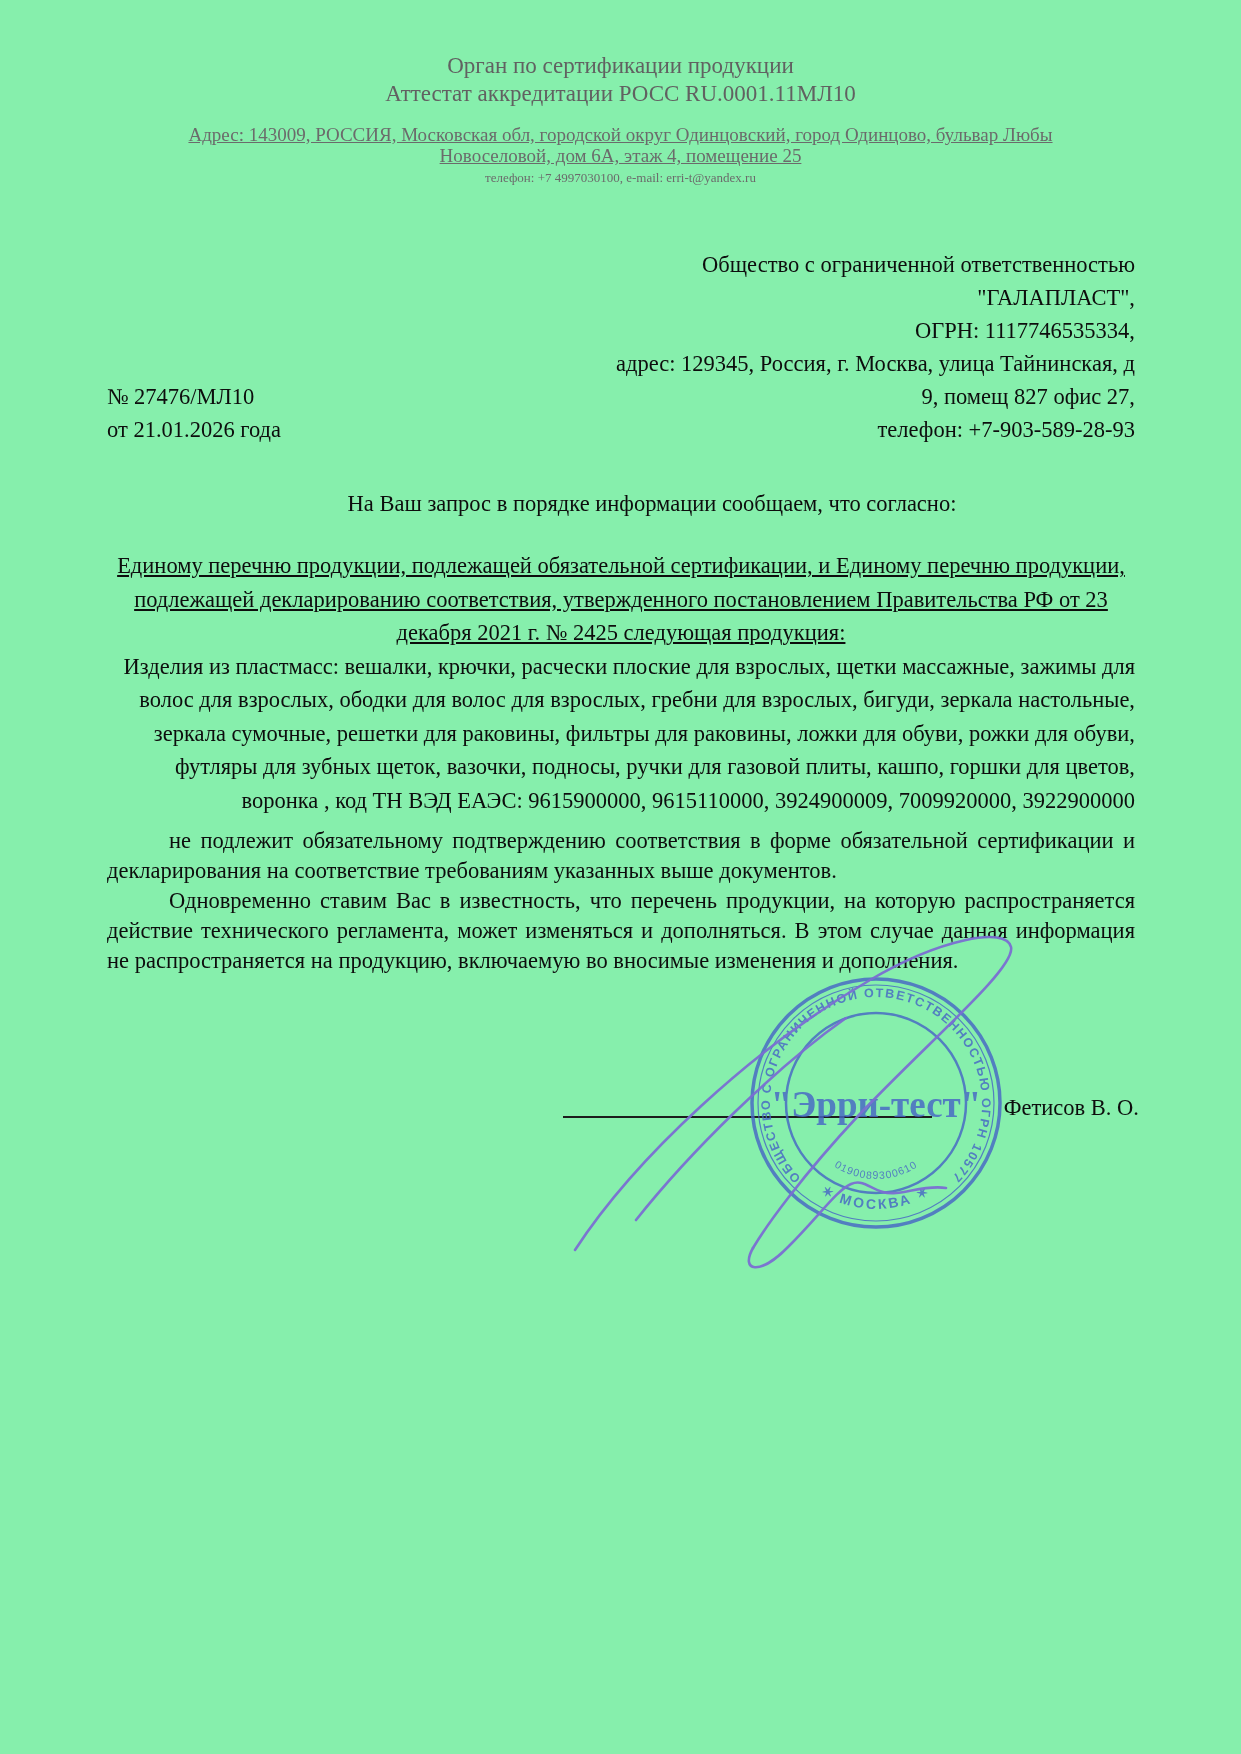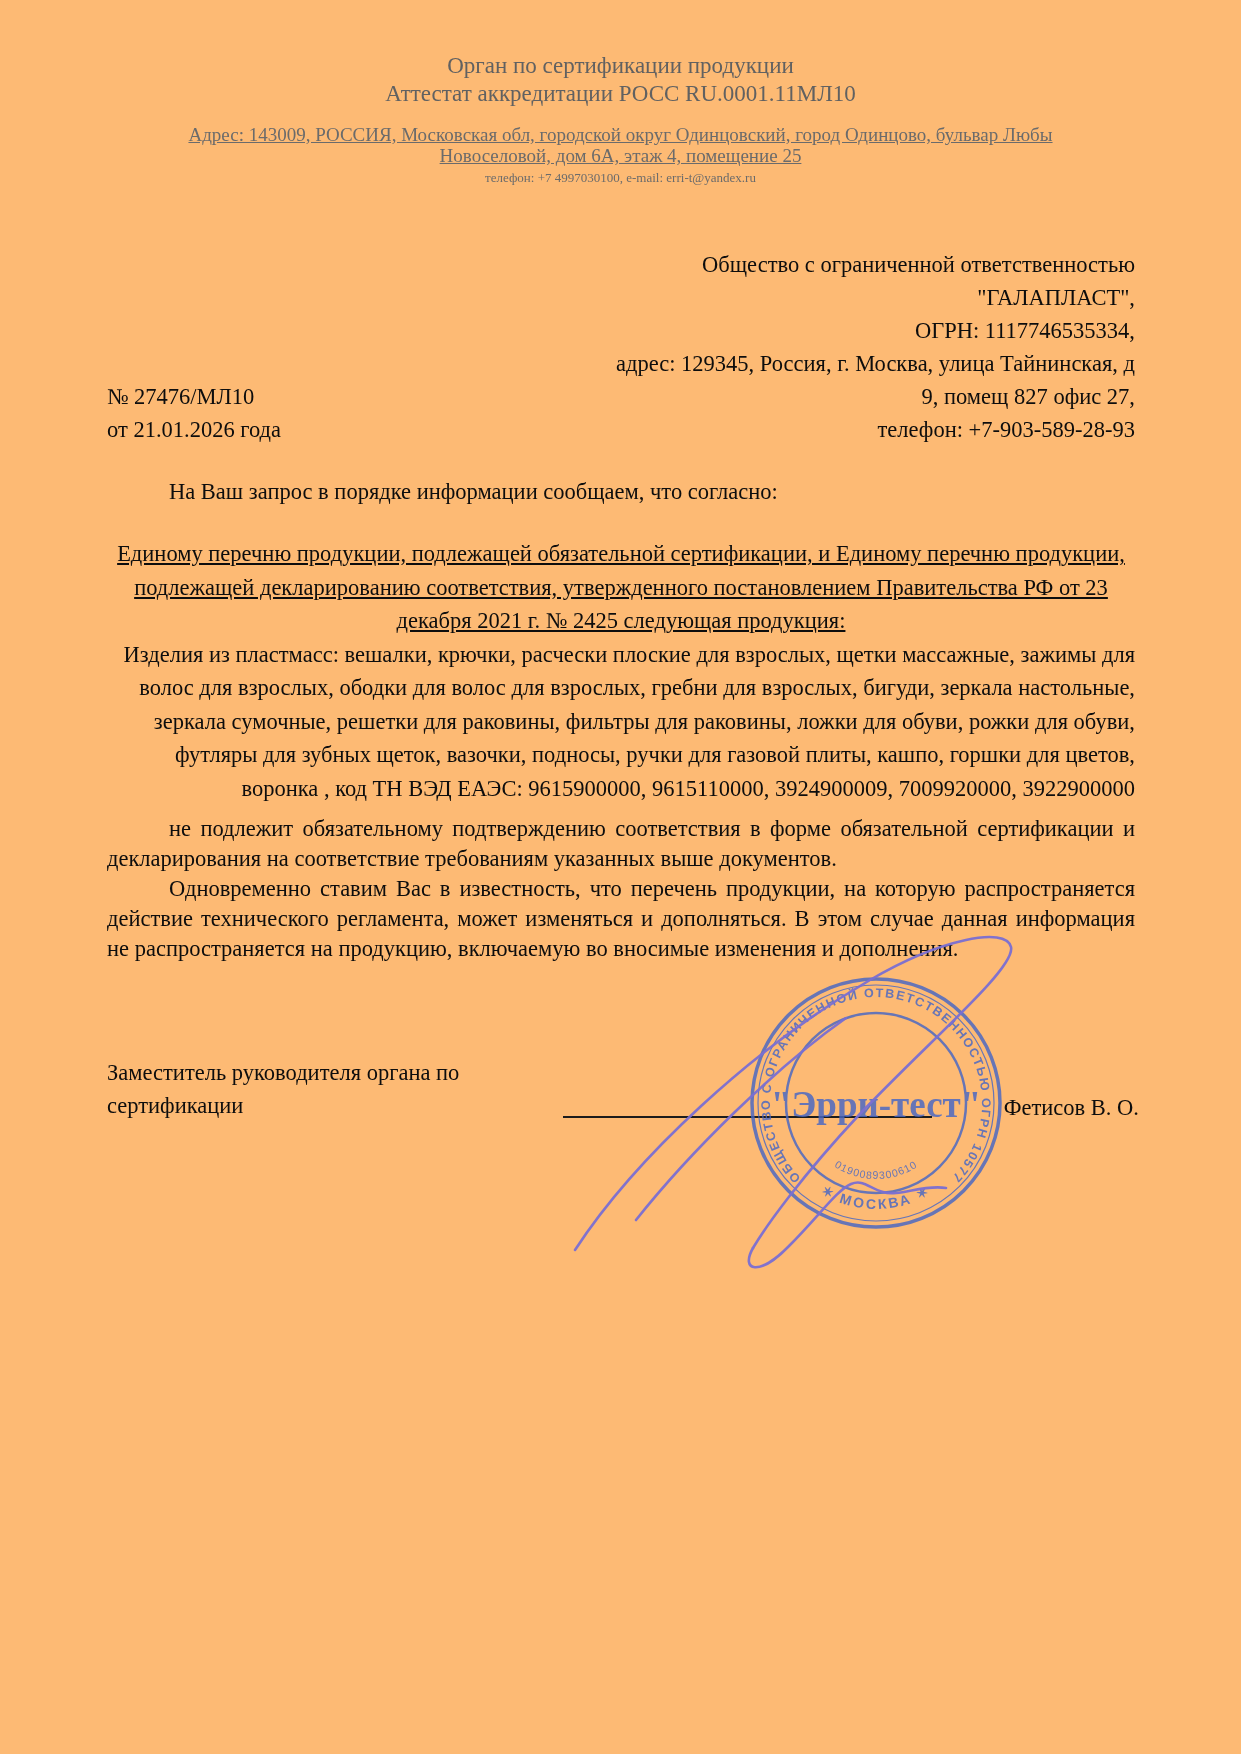--- a/index.html
+++ b/index.html
@@ -1,19 +1,19 @@
 <!DOCTYPE html>
 <html><head>
 <meta charset="utf-8">
 <style>
   html,body { margin:0; padding:0; background:#ffffff; }
   .page {
     position:relative;
     width:1241px; height:1754px;
-    background:#fdba74;
+    background:#86efac;
     font-family:"Liberation Serif", serif;
     color:#0d0d0d;
     overflow:hidden;
   }
   
   .letterhead { padding-top:52px; text-align:center; }
   .lh-main  { font-size:23px; line-height:28px; color:#616161; margin:0; font-weight:400; }
   .lh-small { font-size:19px; line-height:21px; color:#6b6b6b; width:960px; margin:16px auto 0 auto;text-decoration:underline; }
   .lh-contact { font-size:13px; line-height:21px; color:#6b6b6b; margin:1px auto 0 auto; }
 
@@ -21,21 +21,21 @@
   .ref-row {
     display:flex; justify-content:space-between; align-items:flex-end;
     margin:60px 106px 0 107px;
   }
   .ref-left  { font-size:22.5px; line-height:33px; text-align:left; white-space:nowrap; }
   .ref-right { font-size:22.5px; line-height:33px; text-align:right; max-width:600px; }
 
   
   .body-text { margin:0 106px 0 107px; }
   .body-text p { margin:0; }
-  p.intro   { margin-top:29px;  text-indent:62px; font-size:22.5px; line-height:33px; }
+  p.intro   { margin-top:41px;  text-indent:62px; font-size:22.5px; line-height:33px;text-align:center; }
   p.plain   { margin-top:29px;  font-size:22.5px; line-height:33.5px; text-align:center;text-decoration:underline; }
   p.plain2  { margin-top:0;     font-size:22.5px; line-height:33.5px; text-align:right; }
   p.just    { margin-top:9px;   font-size:22.5px; line-height:30px; text-align:justify; text-indent:62px; }
   p.just2   { margin-top:0;     font-size:22.5px; line-height:30px; text-align:justify; text-indent:62px; }
 
   
   .sig-title {
     position:absolute; left:107px; top:1056px; width:410px;
     font-size:22.5px; line-height:33px;
   }
@@ -84,21 +84,20 @@
   </div>
 
   <div class="body-text">
     <p class="intro">На Ваш запрос в порядке информации сообщаем, что согласно:</p>
     <p class="plain">Единому перечню продукции, подлежащей обязательной сертификации, и Единому перечню продукции, подлежащей декларированию соответствия, утвержденного постановлением Правительства РФ от 23 декабря 2021 г. № 2425 следующая продукция:</p>
     <p class="plain2">Изделия из пластмасс: вешалки, крючки, расчески плоские для взрослых, щетки массажные, зажимы для волос для взрослых, ободки для волос для взрослых, гребни для взрослых, бигуди, зеркала настольные, зеркала сумочные, решетки для раковины, фильтры для раковины, ложки для обуви, рожки для обуви, футляры для зубных щеток, вазочки, подносы, ручки для газовой плиты, кашпо, горшки для цветов, воронка , код ТН ВЭД ЕАЭС: 9615900000, 9615110000, 3924900009, 7009920000, 3922900000</p>
     <p class="just">не подлежит обязательному подтверждению соответствия в форме обязательной сертификации и декларирования на соответствие требованиям указанных выше документов.</p>
     <p class="just2">Одновременно ставим Вас в известность, что перечень продукции, на которую распространяется действие технического регламента, может изменяться и дополняться. В этом случае данная информация не распространяется на продукцию, включаемую во вносимые изменения и дополнения.</p>
   </div>
 
-  <div class="sig-title">Заместитель руководителя органа по сертификации</div>
   <div class="sig-line"></div>
 
   <svg class="stamp-svg" viewBox="0 0 270 270">
     <defs>
       <path id="ringPath" d="M 60 210 A 106 106 0 1 1 210 210"></path>
       <path id="bottomPath" d="M 29 135 A 106 106 0 0 0 241 135"></path>
       <path id="innerPath" d="M 59 135 A 76 76 0 0 0 211 135"></path>
     </defs>
     <g fill="none" stroke="#4767c5">
       <circle cx="135" cy="135" r="124" stroke-width="3.5"></circle>

